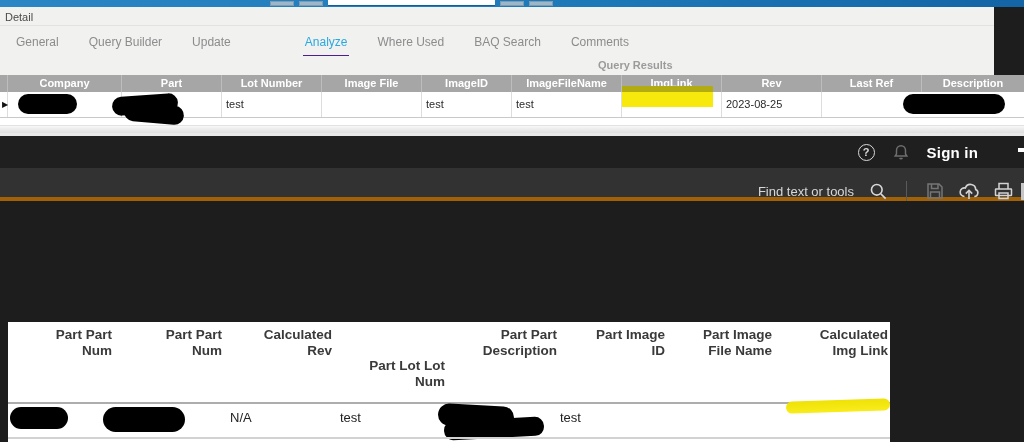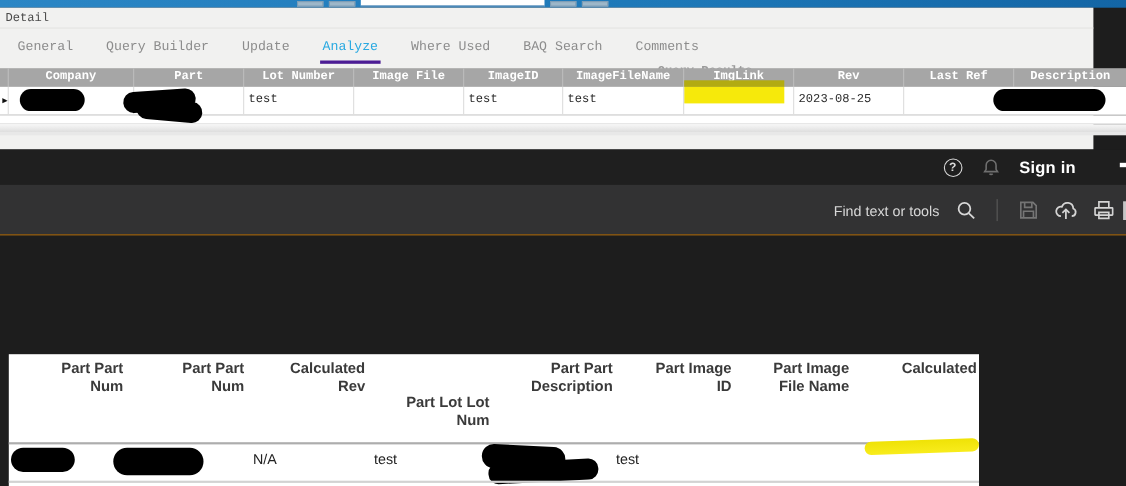--- a/index.html
+++ b/index.html
@@ -5,29 +5,29 @@
   * { margin:0; padding:0; box-sizing:border-box; }
   body { background:#555; font-family:"Liberation Sans", sans-serif; }
   .screen { position:relative; width:1024px; height:442px; overflow:hidden; background:#1d1d1d; font-family:"Liberation Sans", sans-serif; }
 
   
   .titlebar { position:absolute; left:0; top:0; width:1024px; height:7px; background:linear-gradient(to right,#2b86c5 0%,#1d78b8 60%,#1365a5 100%); }
   .tb-box { position:absolute; top:1px; width:24px; height:5px; background:#9db7c9; border:1px solid #7d9cb4; }
   .tb-input { position:absolute; top:0; left:328px; width:167px; height:6px; background:#ffffff; border-bottom:1px solid #0f5f9e; }
 
   
-  .app-panel { position:absolute; left:0; top:7px; width:994px; height:129px; background:#f1f1f0;font-family:Liberation Mono, monospace; }
+  .app-panel { position:absolute; left:0; top:7px; width:994px; height:129px; background:#f1f1f0; }
   .detail-row { height:19px; border-bottom:1px solid #e3e3e2; font-size:11px; color:#4a4a4a; padding:4px 0 0 5px; }
   .tabs-row { position:absolute; left:14px; top:24px; display:flex; gap:26px; align-items:flex-start; }
   .tab { font-size:12px; color:#8c8c8c; padding:4px 2px 6px 2px; cursor:default; white-space:nowrap;text-align:right; }
-  .tab.active { color:#29a9e1; border-bottom:3px solid #4c1d95; }
+  .tab.active { color:#29a9e1; border-bottom:1px solid #4c1d95;margin-left:44px; }
   .qr-label { position:absolute; left:598px; top:52px; font-size:11px; font-weight:bold; color:#9b9b9b; }
 
   
-  .grid { position:absolute; left:0; top:55px; width:1024px; }
+  .grid { position:absolute; left:0; top:68px; width:1024px; }
   .grid-header { display:flex; height:17px; background:#a6a6a6; position:relative; z-index:0; }
   .gh { font-size:11px; font-weight:bold; color:#ffffff; text-align:center; line-height:17px; border-right:1px solid #bdbdbd; overflow:hidden; white-space:nowrap; }
   .grid-row { display:flex; height:26px; background:#ffffff; border-bottom:1px solid #c9c9c9; position:relative; }
   .gc { position:relative; z-index:3; font-size:11px; color:#2b2b2b; padding:6px 0 0 4px; border-right:1px solid #dddddd; white-space:nowrap; overflow:visible; }
   .c-sel  { width:8px;  }
   .c0 { width:114px; } .c1 { width:100px; } .c2 { width:100px; } .c3 { width:100px; }
   .c4 { width:90px; }  .c5 { width:110px; } .c6 { width:100px; } .c7 { width:100px; }
   .c8 { width:100px; } .c9 { width:102px; border-right:none; }
   .row-marker { font-size:8px; color:#111; padding:8px 0 0 2px; }
   .hl-head { position:absolute; left:622px; top:11px; width:91px; height:6px; background:#b2ab12; z-index:2; }
@@ -41,21 +41,21 @@
   .grid-fade { height:7px; background:linear-gradient(#f7f7f7,#dedede); }
   .grid-footstrip { height:3px; background:#e8e8e8; }
 
   
   .viewer { position:absolute; left:0; top:136px; width:1024px; height:306px; background:#1d1d1d; }
   .vbar1 { position:relative; height:32px; background:#1f1f1f; }
   .vbar1-right { position:absolute; right:46px; top:0; height:32px; display:flex; align-items:center; gap:17px; }
   .help-circle { width:17px; height:17px; border:1.5px solid #d9d9d9; border-radius:50%; color:#d9d9d9; font-size:11px; font-weight:bold; text-align:center; line-height:14px; }
   .signin { font-size:15px; font-weight:bold; color:#ffffff; letter-spacing:.2px; }
   .frag1 { position:absolute; right:0; top:12px; width:6px; height:4px; background:#ffffff; }
-  .vbar2 { position:relative; height:46px; background:#323233; border-bottom:1px solid #a16207;padding-left:32px; }
+  .vbar2 { position:relative; height:33px; background:#323233; border-bottom:4px solid #a16207;padding-left:32px; }
   .vbar2-right { position:absolute; right:10px; top:0; height:46px; display:flex; align-items:center; gap:13px; }
   .find-label { font-size:13px; color:#d8d8d8; margin-right:2px; }
   .vdivider { width:1px; height:20px; background:#5a5a5a; margin:0 5px; }
   .frag2 { position:absolute; right:0; top:15px; width:3px; height:17px; background:#c6c6c6; }
   .icon-btn { display:flex; align-items:center; justify-content:center; }
 
   
   .doc { position:absolute; left:8px; top:186px; width:882px; height:120px; background:#ffffff; }
   .doc-headers { display:flex; padding-top:5px; }
   .dh { text-align:right; font-size:13.5px; font-weight:bold; color:#3a3a3a; line-height:16px; }
@@ -221,20 +221,21 @@
         <div class="dh d5">
           <span>Part Image</span>
             <span>ID</span>
         </div>
         <div class="dh d6">
           <span>Part Image</span>
             <span>File Name</span>
         </div>
         <div class="dh d7">
           <span>Calculated</span>
+            <span>Img Link</span>
         </div>
       </div>
 
       <div class="doc-sep"></div>
 
       <div class="doc-row">
         <div class="rblob rb-a"></div>
         <div class="rblob rb-b"></div>
         <div class="val v-rev">N/A</div>
         <div class="val v-lot">test</div>

